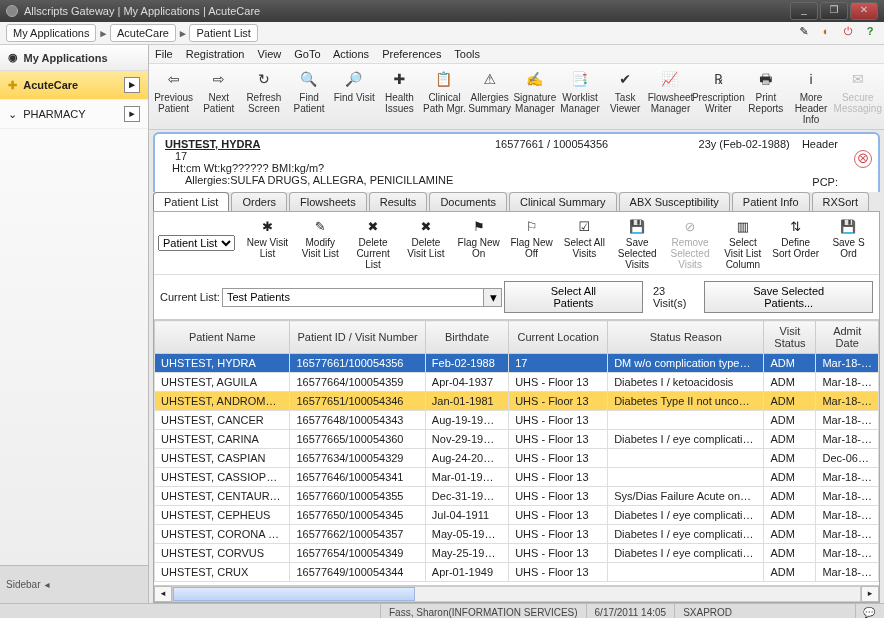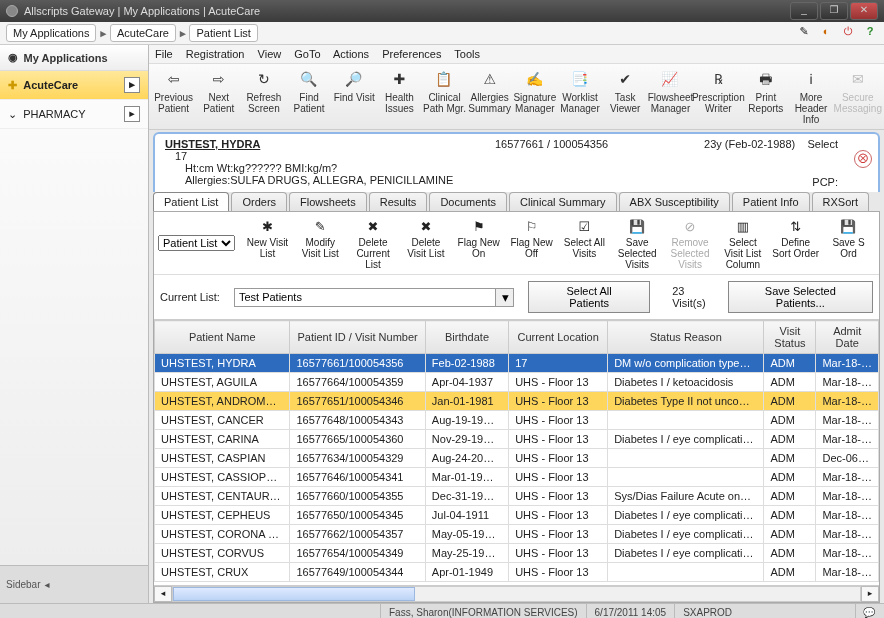--- a/index.html
+++ b/index.html
@@ -36,21 +36,21 @@
 .ptcard .badge{position:absolute;right:6px;top:16px;width:16px;height:16px;border:1px solid #c66;border-radius:50%;color:#c33;text-align:center;line-height:14px;font-size:10px}
 .tabs{display:flex;gap:2px;margin:0 4px;align-items:flex-end}
 .tab{padding:3px 10px;border:1px solid #aaa;border-bottom:none;border-radius:4px 4px 0 0;background:linear-gradient(#f4f4f4,#e4e4e4);font-size:11px}
 .tab.active{background:#fff;font-weight:normal;border-color:#888}
 .tabbody{border:1px solid #aaa;margin:0 4px 0 4px;background:#fff;flex:1;display:flex;flex-direction:column;overflow:hidden}
 .subtoolbar{display:flex;align-items:flex-start;padding:2px 4px;border-bottom:1px solid #ddd;background:#fff;overflow:hidden}
 .subtoolbar select{font-size:11px}
 .subbtn{display:flex;flex-direction:column;align-items:center;width:54px;font-size:10px;text-align:center;line-height:11px;padding:2px 2px}
 .subbtn .ic{width:20px;height:20px;font-size:13px;display:flex;align-items:center;justify-content:center;margin-bottom:1px}
 .subbtn.dim{color:#aaa}
-.listrow{display:flex;align-items:center;gap:14px;padding:4px 6px}
+.listrow{display:flex;align-items:center;gap:2px;padding:4px 6px}
 .listrow .lbl{white-space:nowrap}
 .listrow .combo{flex:0 0 280px;display:flex}
 .listrow .combo input{flex:1;border:1px solid #999;padding:2px 4px;font-size:11px}
 .listrow .combo button{width:18px;border:1px solid #999;border-left:none;background:#eee}
 .pillbtn{border:1px solid #888;background:linear-gradient(#fdfdfd,#e8e8e8);border-radius:0;padding:3px 31px;font-size:11px}
 .countlbl{margin:6px 8px}
 .gridwrap{flex:1;overflow:auto;border-top:1px solid #ccc;position:relative}
 table.grid{border-collapse:collapse;width:100%;font-size:11px;table-layout:fixed}
 table.grid th{background:linear-gradient(#f7f7f7,#e4e4e4);border:1px solid #ccc;padding:4px 6px;font-weight:normal;color:#333;text-align:center;position:sticky;top:0}
 table.grid td{border:1px solid #ddd;padding:3px 6px;white-space:nowrap;overflow:hidden;text-overflow:ellipsis}
@@ -199,27 +199,27 @@
       </div>
 
     <div class="ptcard">
       <div class="row">
           <span class="name">UHSTEST, HYDRA</span>
         </div>
       <div class="row">
           <span style="margin-left:10px">17</span>
         </div>
       <div class="row">
-          <span style="margin-left:20px">Ht:cm Wt:kg?????? BMI:kg/m?</span>
+          <span style="margin-left:7px">Ht:cm Wt:kg?????? BMI:kg/m?</span>
         </div>
       <div class="row">
           <span style="margin-left:20px">Allergies:SULFA DRUGS, ALLEGRA, PENICILLAMINE</span>
         </div>
       <span class="mid">16577661 / 100054356</span>
-      <span class="right"><span>23y (Feb-02-1988)</span>&nbsp;&nbsp;&nbsp;&nbsp;<span>Select</span></span>
+      <span class="right"><span>23y (Feb-02-1988)</span>&nbsp;&nbsp;&nbsp;&nbsp;<span>Header</span></span>
       <span style="position:absolute;right:40px;bottom:4px">PCP:</span>
       <span class="badge">⨂</span>
     </div>
 
     <div class="tabs" id="tabs">
         <div class="tab active">Patient List</div>
         <div class="tab">Orders</div>
         <div class="tab">Flowsheets</div>
         <div class="tab">Results</div>
         <div class="tab">Documents</div>

